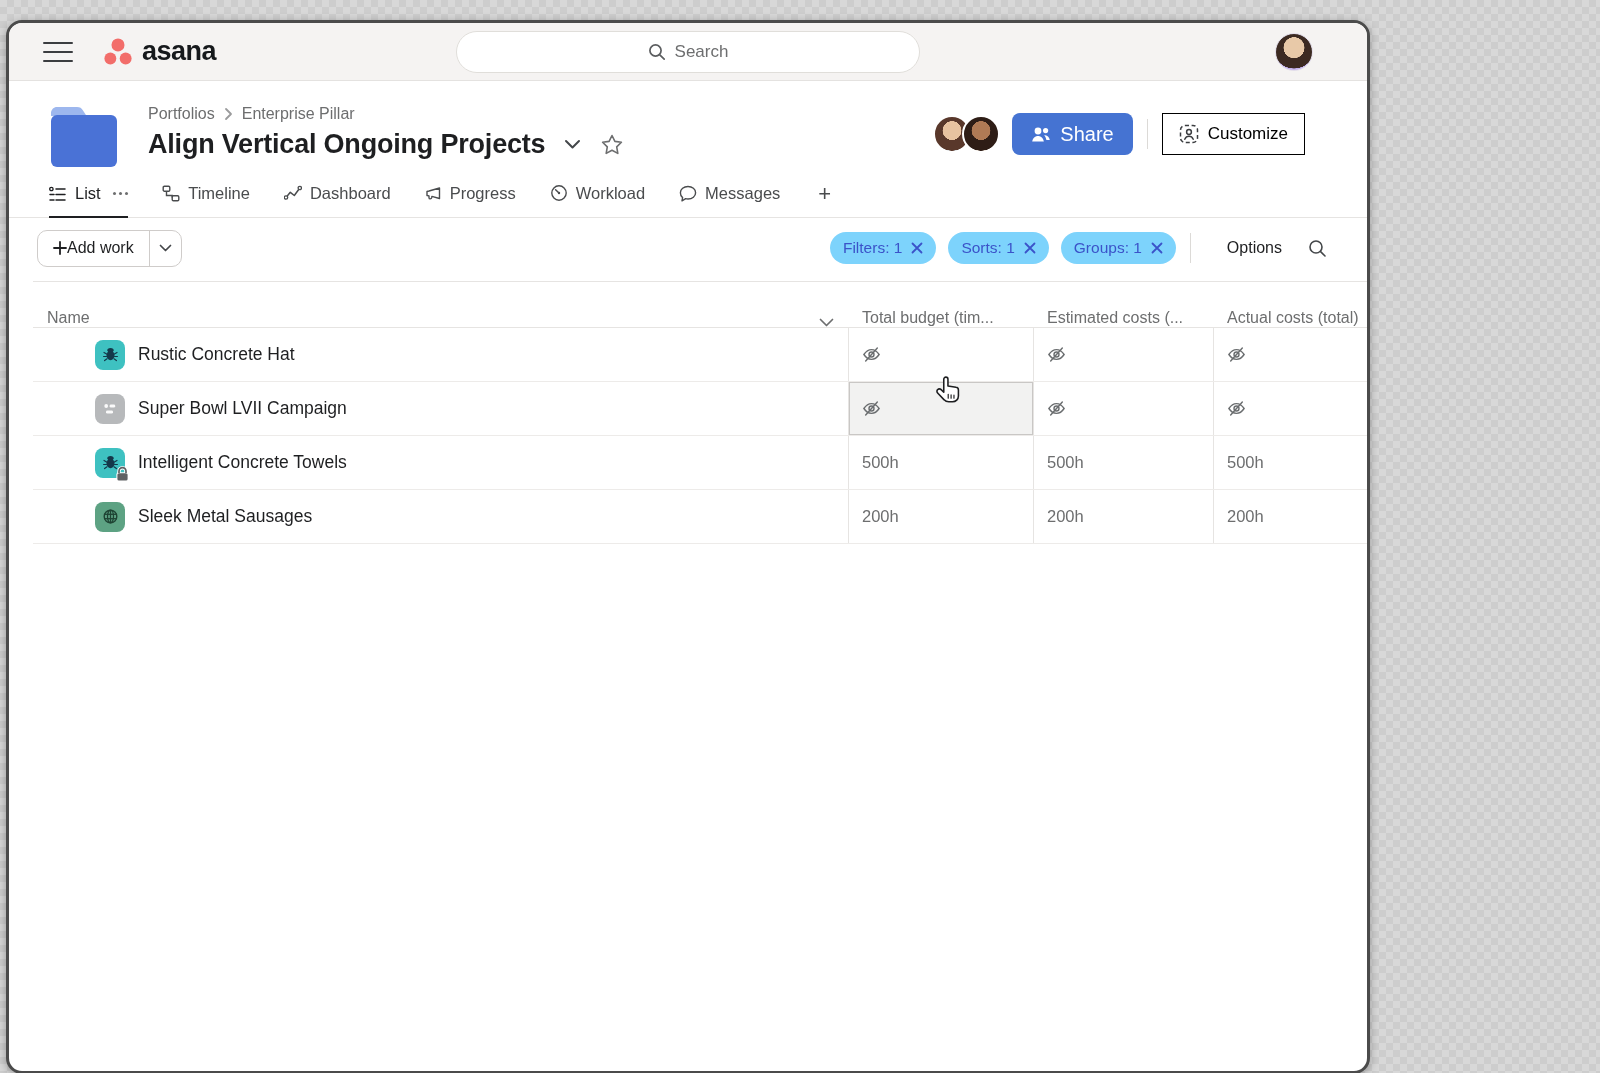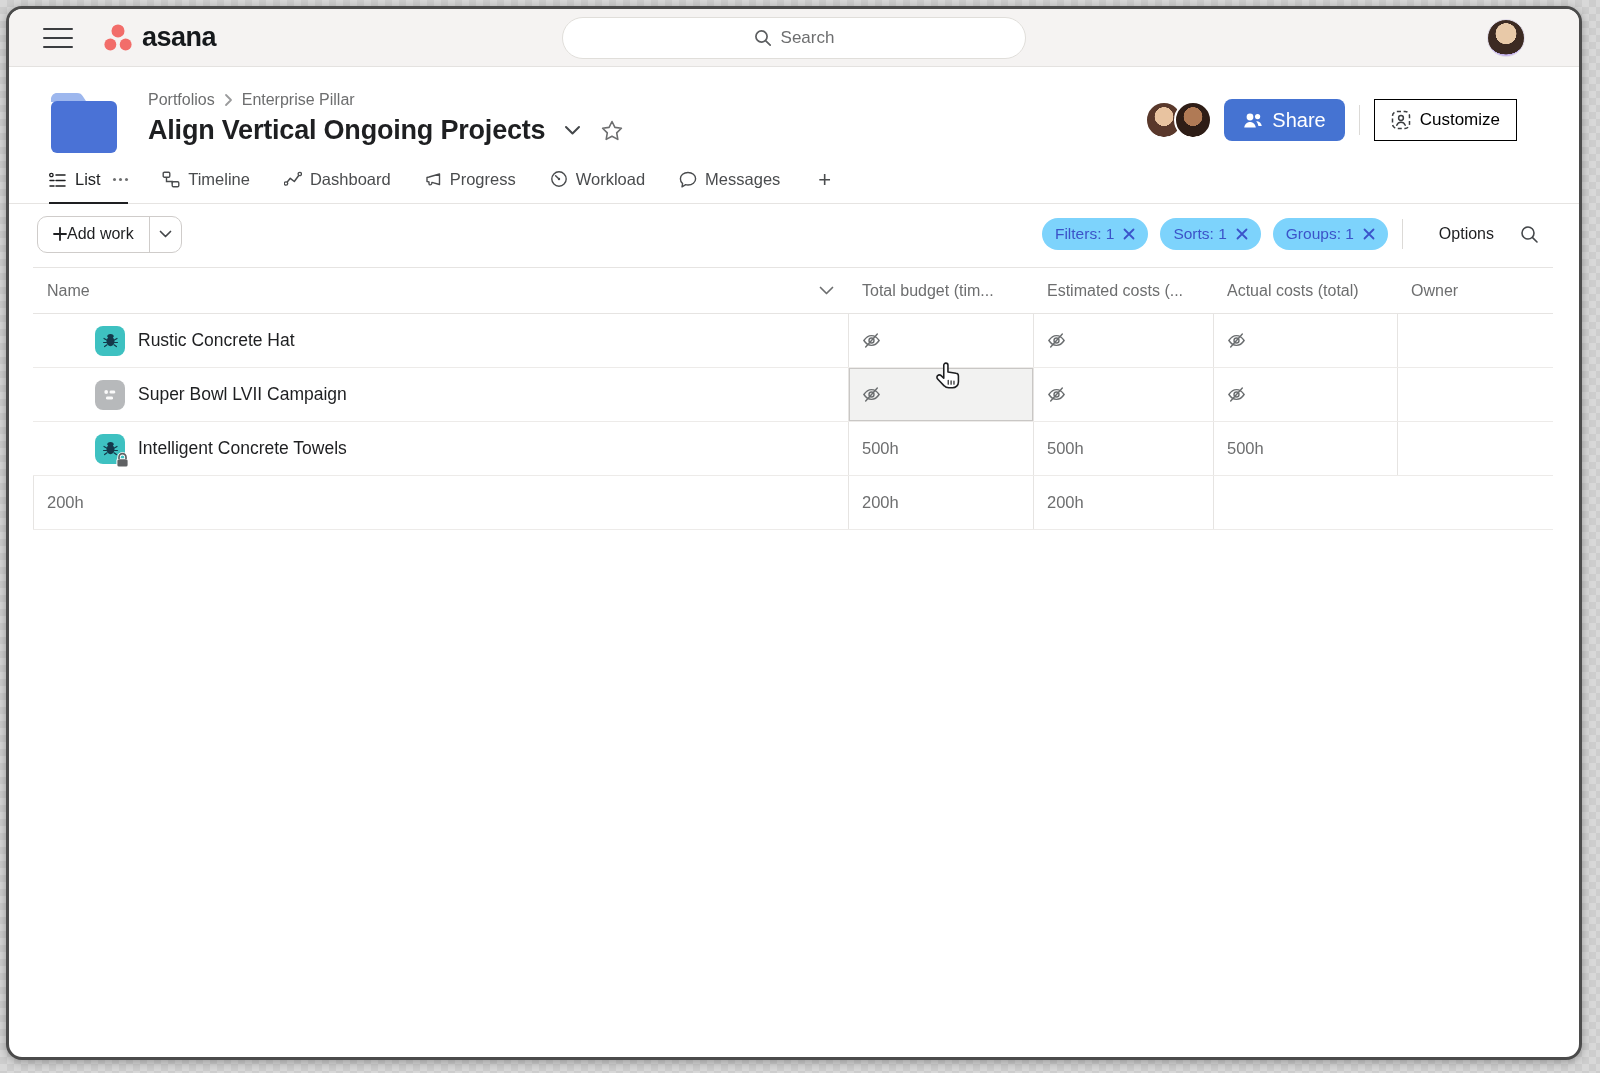--- a/index.html
+++ b/index.html
@@ -3,21 +3,21 @@
 <meta charset="utf-8">
 <style>
   * { margin:0; padding:0; box-sizing:border-box; }
   html,body { width:1600px; height:1073px; font-family:"Liberation Sans","DejaVu Sans",sans-serif; }
   body{
     background:
       repeating-conic-gradient(#cdcdcd 0% 25%, #d8d8d8 0% 50%) 0 0/14px 14px;
     position:relative; overflow:hidden;
   }
   .window{
-    position:absolute; left:6px; top:6px; width:1576px; height:1054px;
+    position:absolute; left:6px; top:20px; width:1364px; height:1054px;
     background:#fff; border:3px solid #4b4b4b; border-radius:16px; overflow:hidden;
     box-shadow:0 2px 10px rgba(0,0,0,.3);
   }
   
   .topbar{
     height:58px; background:#f5f3f2; border-bottom:1px solid #e4e2e0;
     display:flex; align-items:center; position:relative; padding:0 0 0 34px;
   }
   .hamburger{ width:30px; height:20px; display:flex; flex-direction:column; justify-content:space-between; cursor:pointer; background:none; border:none; }
   .hamburger span{ display:block; height:2px; background:#3b3d40; border-radius:2px; }
@@ -77,21 +77,21 @@
     background:#7dd3fc; color:#3b53c9; font-size:15.5px; font-weight:500;
     border:none; border-radius:16px; cursor:pointer;text-align:center;
   }
   .chip svg{ cursor:pointer; }
   .options-label{ font-size:16px; color:#1e1f21; margin:0 0 0 22px; cursor:pointer; background:none; border:none; }
   .tool-search{ margin-left:26px; cursor:pointer; background:none; border:none; display:flex; }
   
   .ptable{ margin:3px 32px 0 24px; width:1520px; }
   .trow{ display:grid; grid-template-columns:1fr 185px 180px 184px 156px; align-items:stretch; }
   .thead{ height:47px; border-top:1px solid #e6e4e2; border-bottom:1px solid #e6e4e2; }
-  .th{ display:flex; align-items:center; font-size:16px; color:#6d6e6f; padding-left:14px; cursor:pointer; }
+  .th{ display:flex; align-items:flex-end; font-size:16px; color:#6d6e6f; padding-left:14px; cursor:pointer; }
   .th.name-th{ justify-content:space-between; padding-right:14px; }
   .tbody-row{ height:54px; border-bottom:1px solid #edebe9; }
   .td{ display:flex; align-items:center; }
   .td.val{ border-left:1px solid #e6e4e2; padding-left:13px; font-size:16.5px; color:#6d6e6f; cursor:pointer; }
   .td.name-td{ padding-left:62px; gap:13px; font-size:17.5px; color:#1e1f21; cursor:pointer; }
   .proj-icon{ width:30px; height:30px; border-radius:8px; display:flex; align-items:center; justify-content:center; flex:none; position:relative; }
   .pi-gray{ background:#b7b9bb; }
   .pi-teal{ background:#3ec1c1; }
   .pi-green{ background:#5da283; }
   .lock-badge{ position:absolute; right:-5px; bottom:-4px; }
@@ -383,20 +383,32 @@
         </span>
         <span>Intelligent Concrete Towels</span>
       </div>
       <div class="td val">500h</div>
       <div class="td val">500h</div>
       <div class="td val">500h</div>
       <div class="td val"></div>
     </div>
 
     <div class="trow tbody-row">
+      <div class="td name-td">
+        <span class="proj-icon pi-green">
+          <svg width="17" height="17" viewBox="0 0 17 17">
+            <circle cx="8.5" cy="8.5" r="6.3" fill="none" stroke="#1f4434" stroke-width="1.4"></circle>
+            <ellipse cx="8.5" cy="8.5" rx="3" ry="6.3" fill="none" stroke="#1f4434" stroke-width="1.3"></ellipse>
+            <line x1="2.2" y1="6.3" x2="14.8" y2="6.3" stroke="#1f4434" stroke-width="1.3"></line>
+            <line x1="2.2" y1="10.7" x2="14.8" y2="10.7" stroke="#1f4434" stroke-width="1.3"></line>
+            <line x1="8.5" y1="2.2" x2="8.5" y2="14.8" stroke="#1f4434" stroke-width="1.3"></line>
+          </svg>
+        </span>
+        <span>Sleek Metal Sausages</span>
+      </div>
       <div class="td val">200h</div>
       <div class="td val">200h</div>
       <div class="td val">200h</div>
       <div class="td val"></div>
     </div>
   </div>
 
   <svg class="cursor" width="30" height="34" viewBox="0 0 22 26">
     <path d="M8.6 1.6c-.9 0-1.6.7-1.6 1.6v10l-2-2c-.8-.8-2-.8-2.7 0-.7.7-.7 1.8 0 2.5l5 5.3c.9 1 2.2 1.5 3.5 1.5h2.9c2.5 0 4.5-2 4.5-4.5v-4.5c0-1.1-.8-2-1.9-2.1l-6.1-1V3.2c0-.9-.7-1.6-1.6-1.6z" fill="#fff" stroke="#1e1f21" stroke-width="1.2" stroke-linejoin="round"></path>
     <path d="M10.4 14.8v3M12.6 15.2v2.6M14.8 15.4v2.4" stroke="#1e1f21" stroke-width=".9" stroke-linecap="round"></path>

